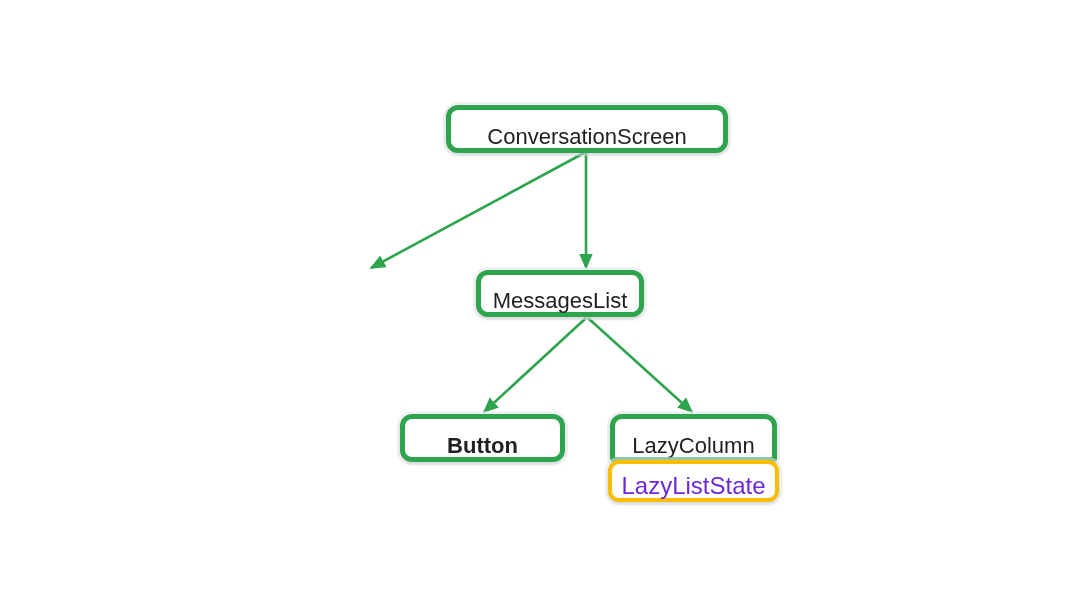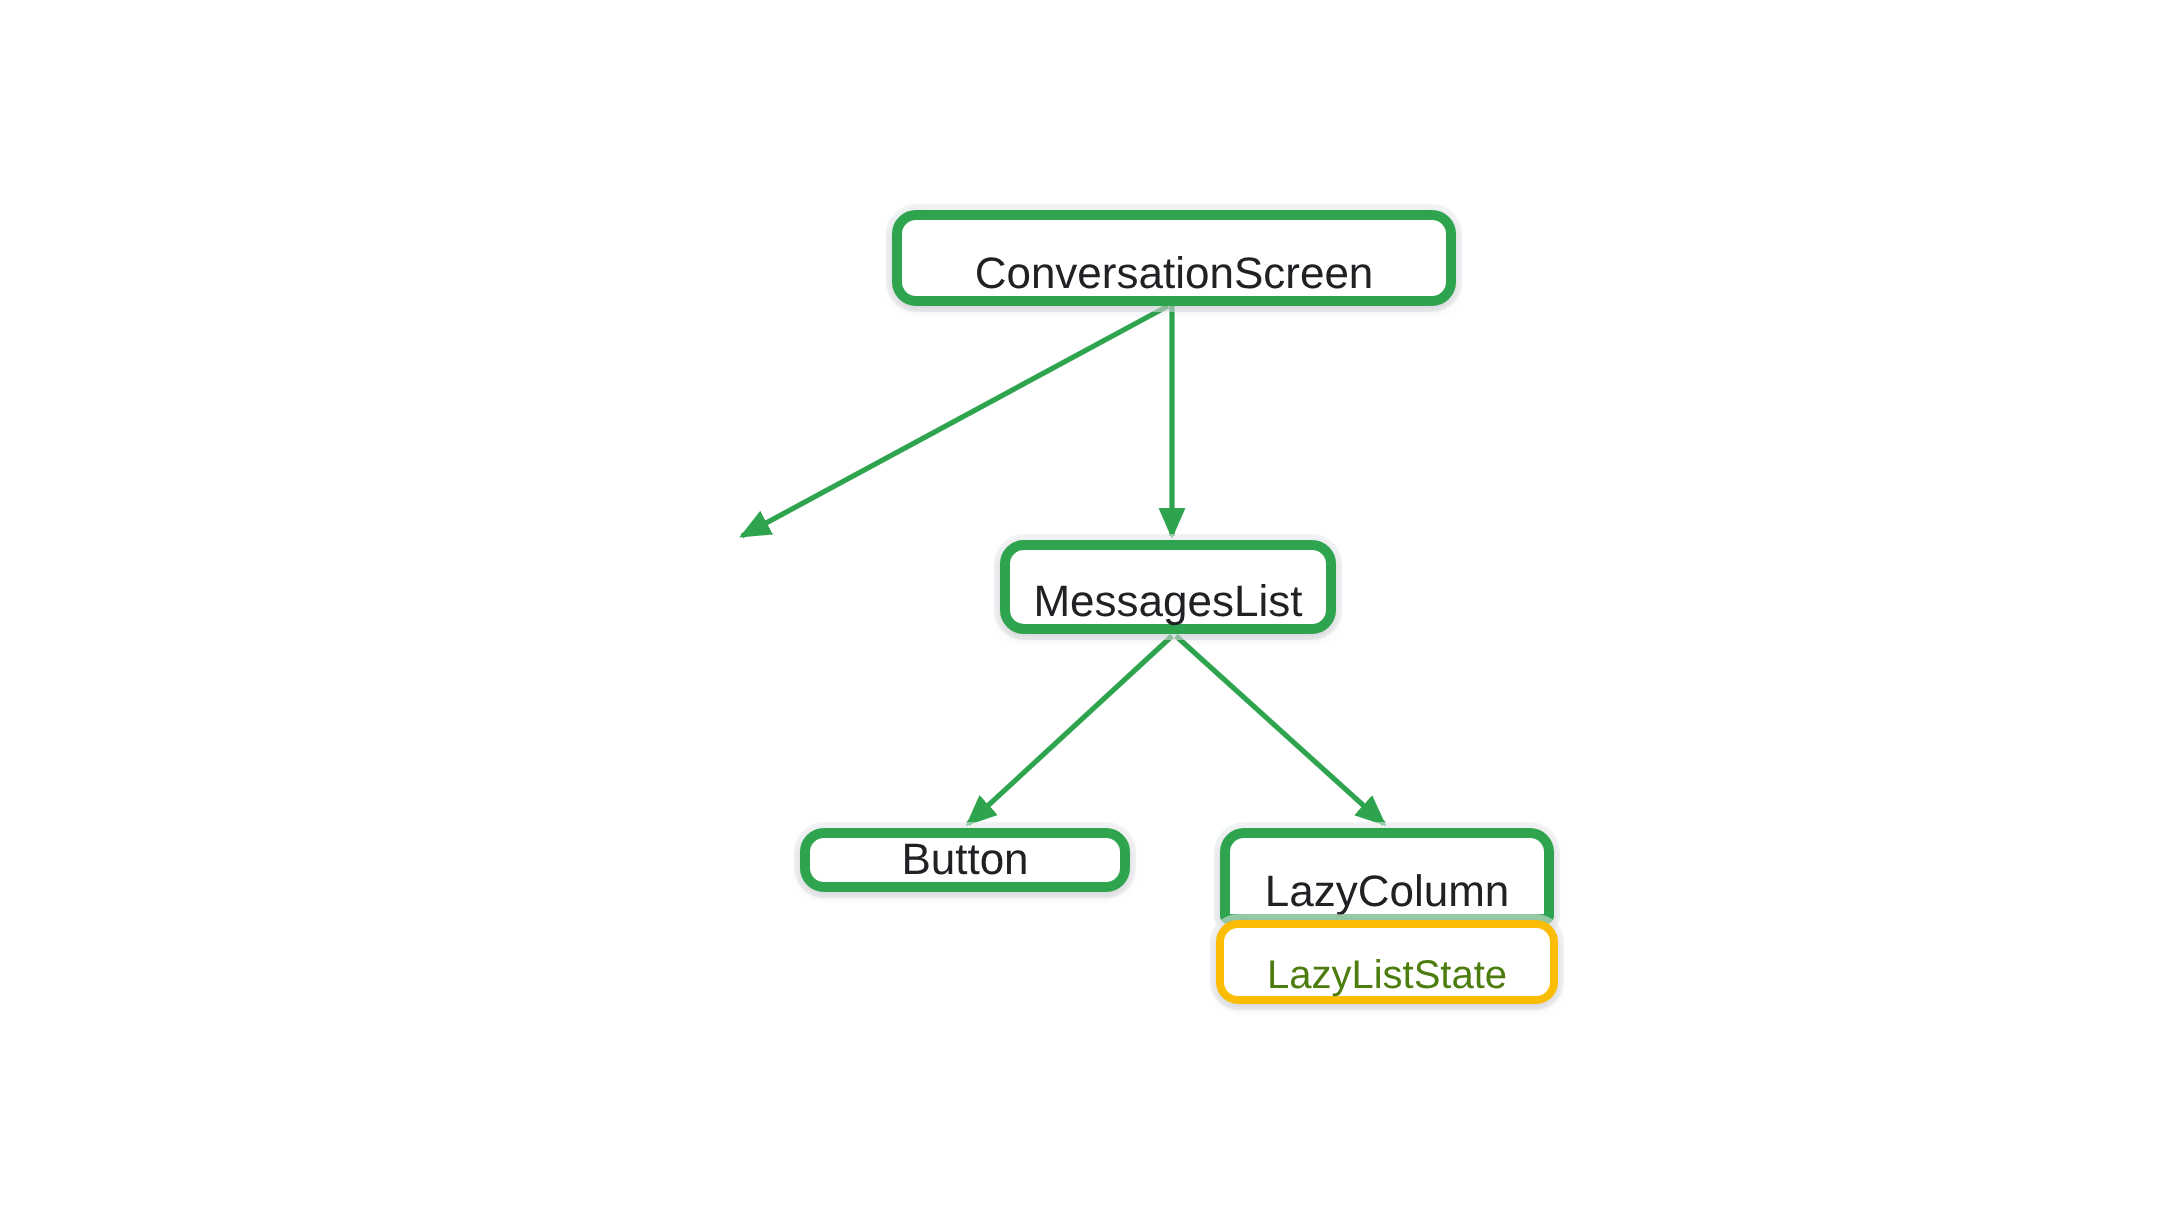--- a/index.html
+++ b/index.html
@@ -54,22 +54,22 @@
     font-size: 22px;
   }
   
   .node-yellow {
     border-color: #FBBC04;
     border-width: 4px;
     border-radius: 11px;
     box-shadow: 0 2px 4px rgba(60,64,67,0.16), 0 0 0 3px rgba(232,234,237,0.55);
   }
   .node-yellow > .node-label {
-    color: #4d7c0f;
-    font-size: 20px;
+    color: #6d28d9;
+    font-size: 24px;
   }
   
   .node-stack-top {
     border-bottom-left-radius: 4px;
     border-bottom-right-radius: 4px;
   }
   .node-stack-bottom {
     z-index: 3;
   }
 </style>
@@ -90,25 +90,25 @@
         <line x1="586" y1="318" x2="484" y2="412" stroke="#2FA44F" stroke-width="2.6" marker-end="url(#arrowhead)"></line>
         <line x1="588" y1="318" x2="692" y2="412" stroke="#2FA44F" stroke-width="2.6" marker-end="url(#arrowhead)"></line>
       </g>
   </svg>
 
   <div class="node node-green" style="left: 446px; top: 105px; width: 282px; height: 48px;">
     <span class="node-label">ConversationScreen</span>
   </div>
 
 
-  <div class="node node-green" style="left: 500px; top: 270px; width: 168px; height: 47px;">
+  <div class="node node-green" style="left: 476px; top: 270px; width: 168px; height: 47px;">
     <span class="node-label">MessagesList</span>
   </div>
 
-  <div class="node node-green" style="left: 400px; top: 414px; width: 165px; height: 32px;">
+  <div class="node node-green" style="left: 400px; top: 414px; width: 165px; height: 48px; font-weight: bold;">
     <span class="node-label">Button</span>
   </div>
 
   <div class="node node-green node-stack-top" style="left: 610px; top: 414px; width: 167px; height: 48px;">
     <span class="node-label">LazyColumn</span>
   </div>
 
   <div class="node node-yellow node-stack-bottom" style="left: 608px; top: 460px; width: 171px; height: 42px;">
     <span class="node-label">LazyListState</span>
   </div>

